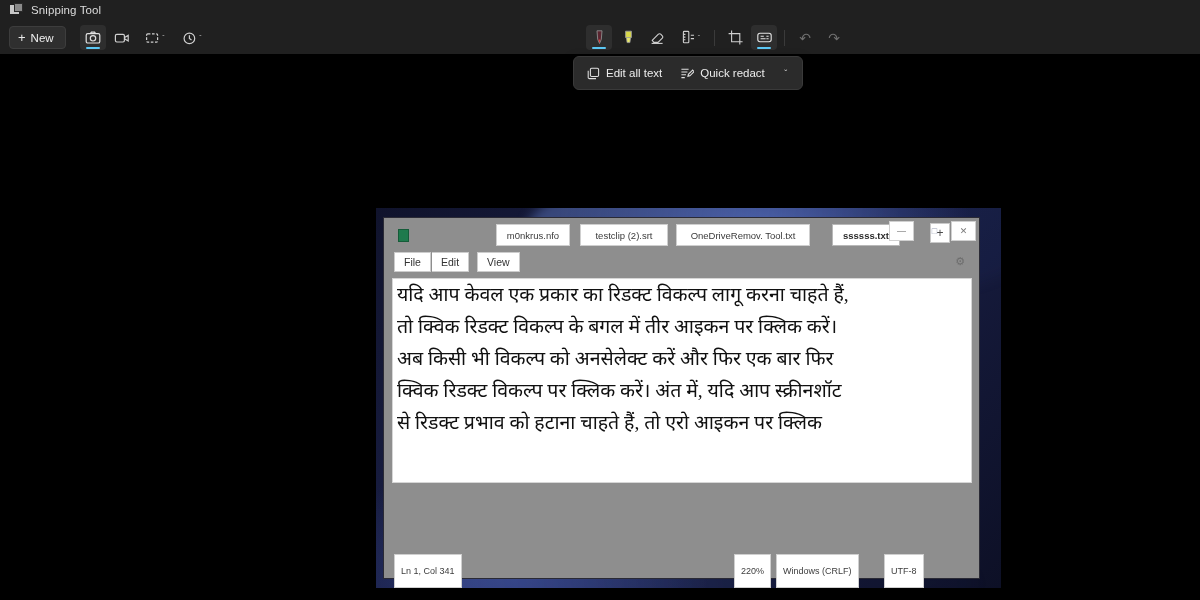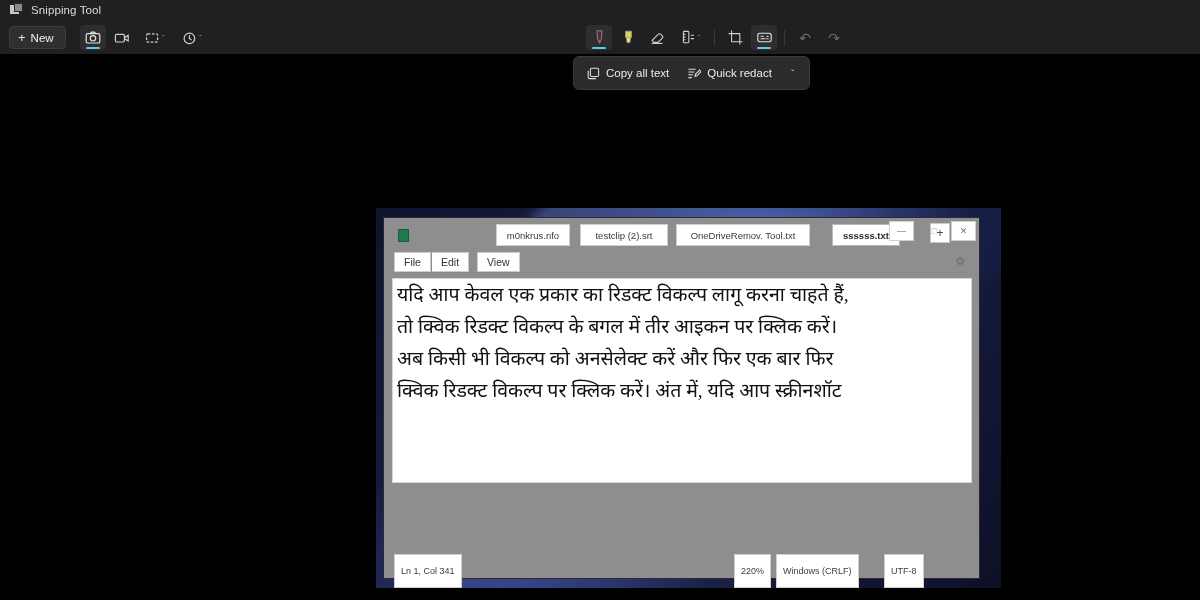--- a/index.html
+++ b/index.html
@@ -253,21 +253,21 @@
       </div>
     </div>
   </div>
 
   <div class="ocr-popup">
     <div class="ocr-item">
       <svg width="13" height="13" viewBox="0 0 13 13" fill="none" stroke="#e0e0e0" stroke-width="1.05">
         <rect x="3.4" y="1.2" width="8.2" height="8.2" rx="1.2"></rect>
         <path d="M9 11.6H2.4a1.2 1.2 0 01-1.2-1.2V3.8"></path>
       </svg>
-      <span>Copy all text</span>
+      <span>Edit all text</span>
     </div>
     <div class="ocr-item">
       <svg width="14" height="13" viewBox="0 0 14 13" fill="none" stroke="#e0e0e0" stroke-width="1.05">
         <path d="M1.4 2.2h7.2M1.4 5h6M1.4 7.8h4.6M1.4 10.6h3.4"></path>
         <path d="M12.6 3.1L8.4 7.3l-.5 2 2-.5 4.2-4.2z" fill="none"></path>
       </svg>
       <span>Quick redact</span>
     </div>
     <div class="ocr-caret">ˇ</div>
   </div>
@@ -324,20 +324,21 @@
           <span>View</span>
         </div>
         <span class="gear-ic">⚙</span>
       </div>
 
       <div class="np-page">
         <div class="hline" style="top:6px;">यदि आप केवल एक प्रकार का रिडक्ट विकल्प लागू करना चाहते हैं,</div>
         <div class="hline" style="top:38px;">तो क्विक रिडक्ट विकल्प के बगल में तीर आइकन पर क्लिक करें।</div>
         <div class="hline" style="top:70px;">अब किसी भी विकल्प को अनसेलेक्ट करें और फिर एक बार फिर</div>
         <div class="hline" style="top:102px;">क्विक रिडक्ट विकल्प पर क्लिक करें। अंत में,  यदि आप स्क्रीनशॉट</div>
+        <div class="hline" style="top:134px;">से रिडक्ट प्रभाव को हटाना चाहते हैं,  तो एरो आइकन पर क्लिक</div>
       </div>
 
       <div class="np-status">
         <div class="st" style="left:10px;">
           <span>Ln 1, Col 341</span>
         </div>
         <div class="st" style="left:350px;">
           <span>220%</span>
         </div>
         <div class="st" style="left:392px;">

